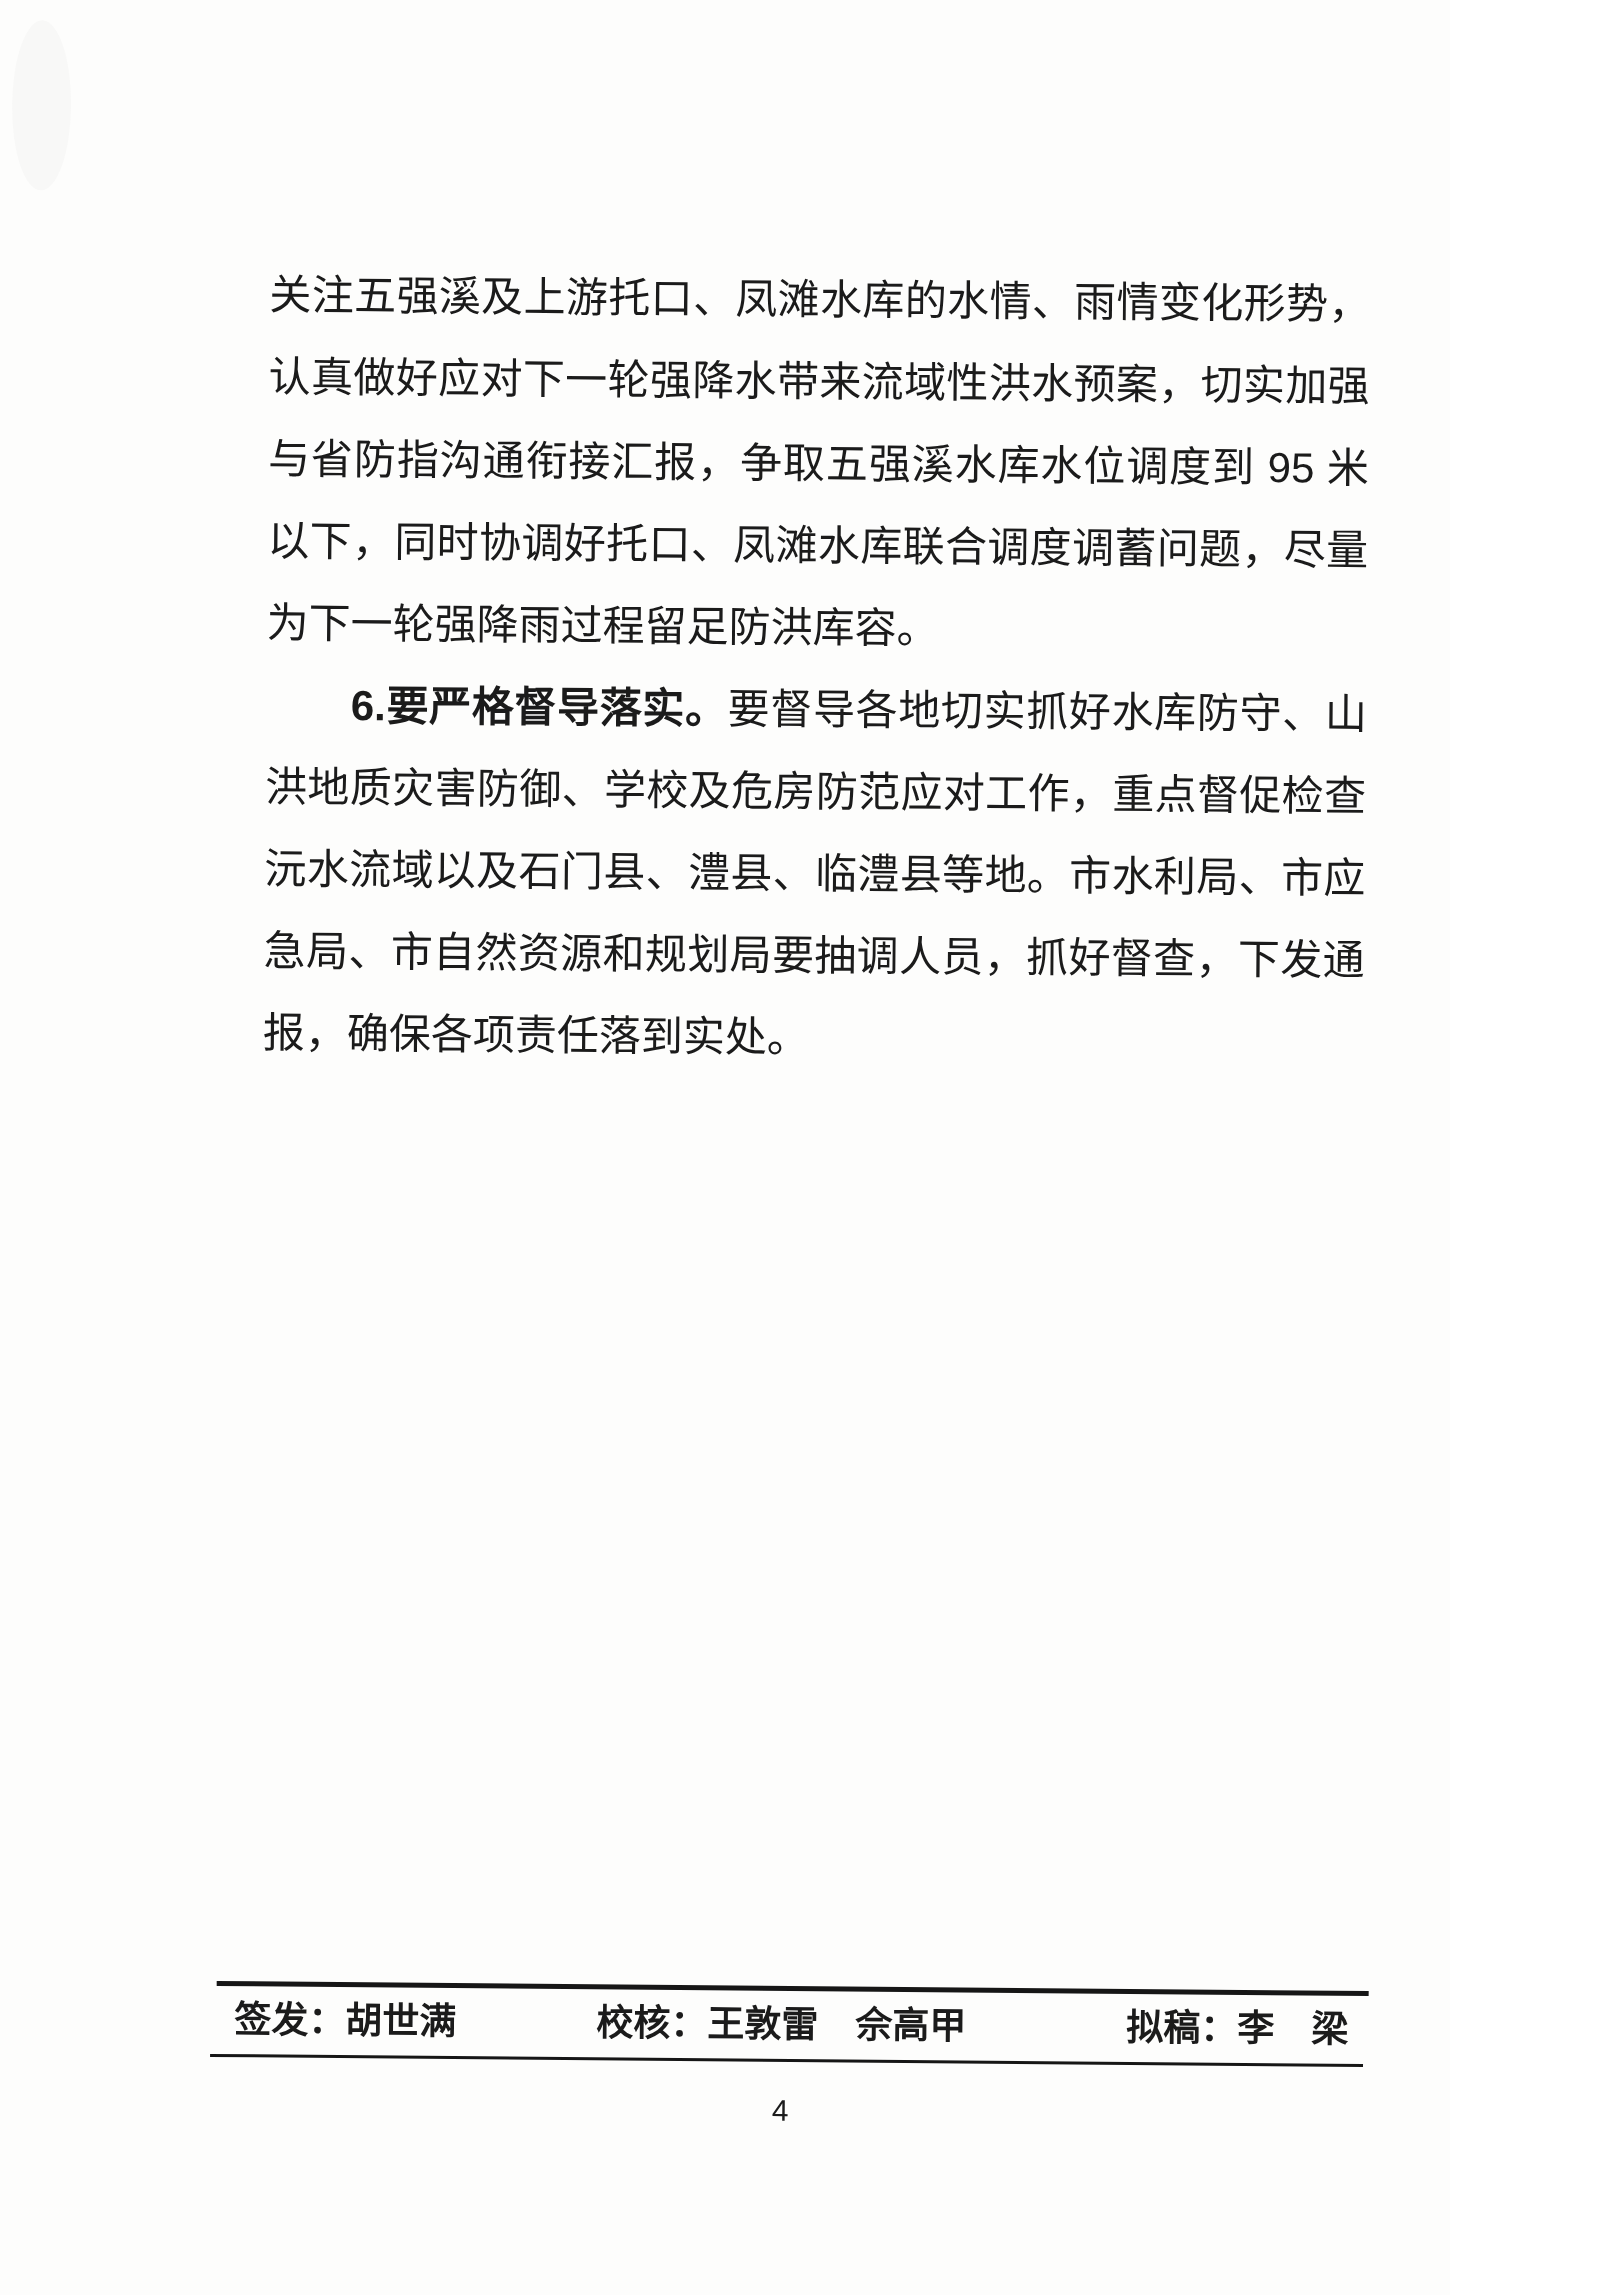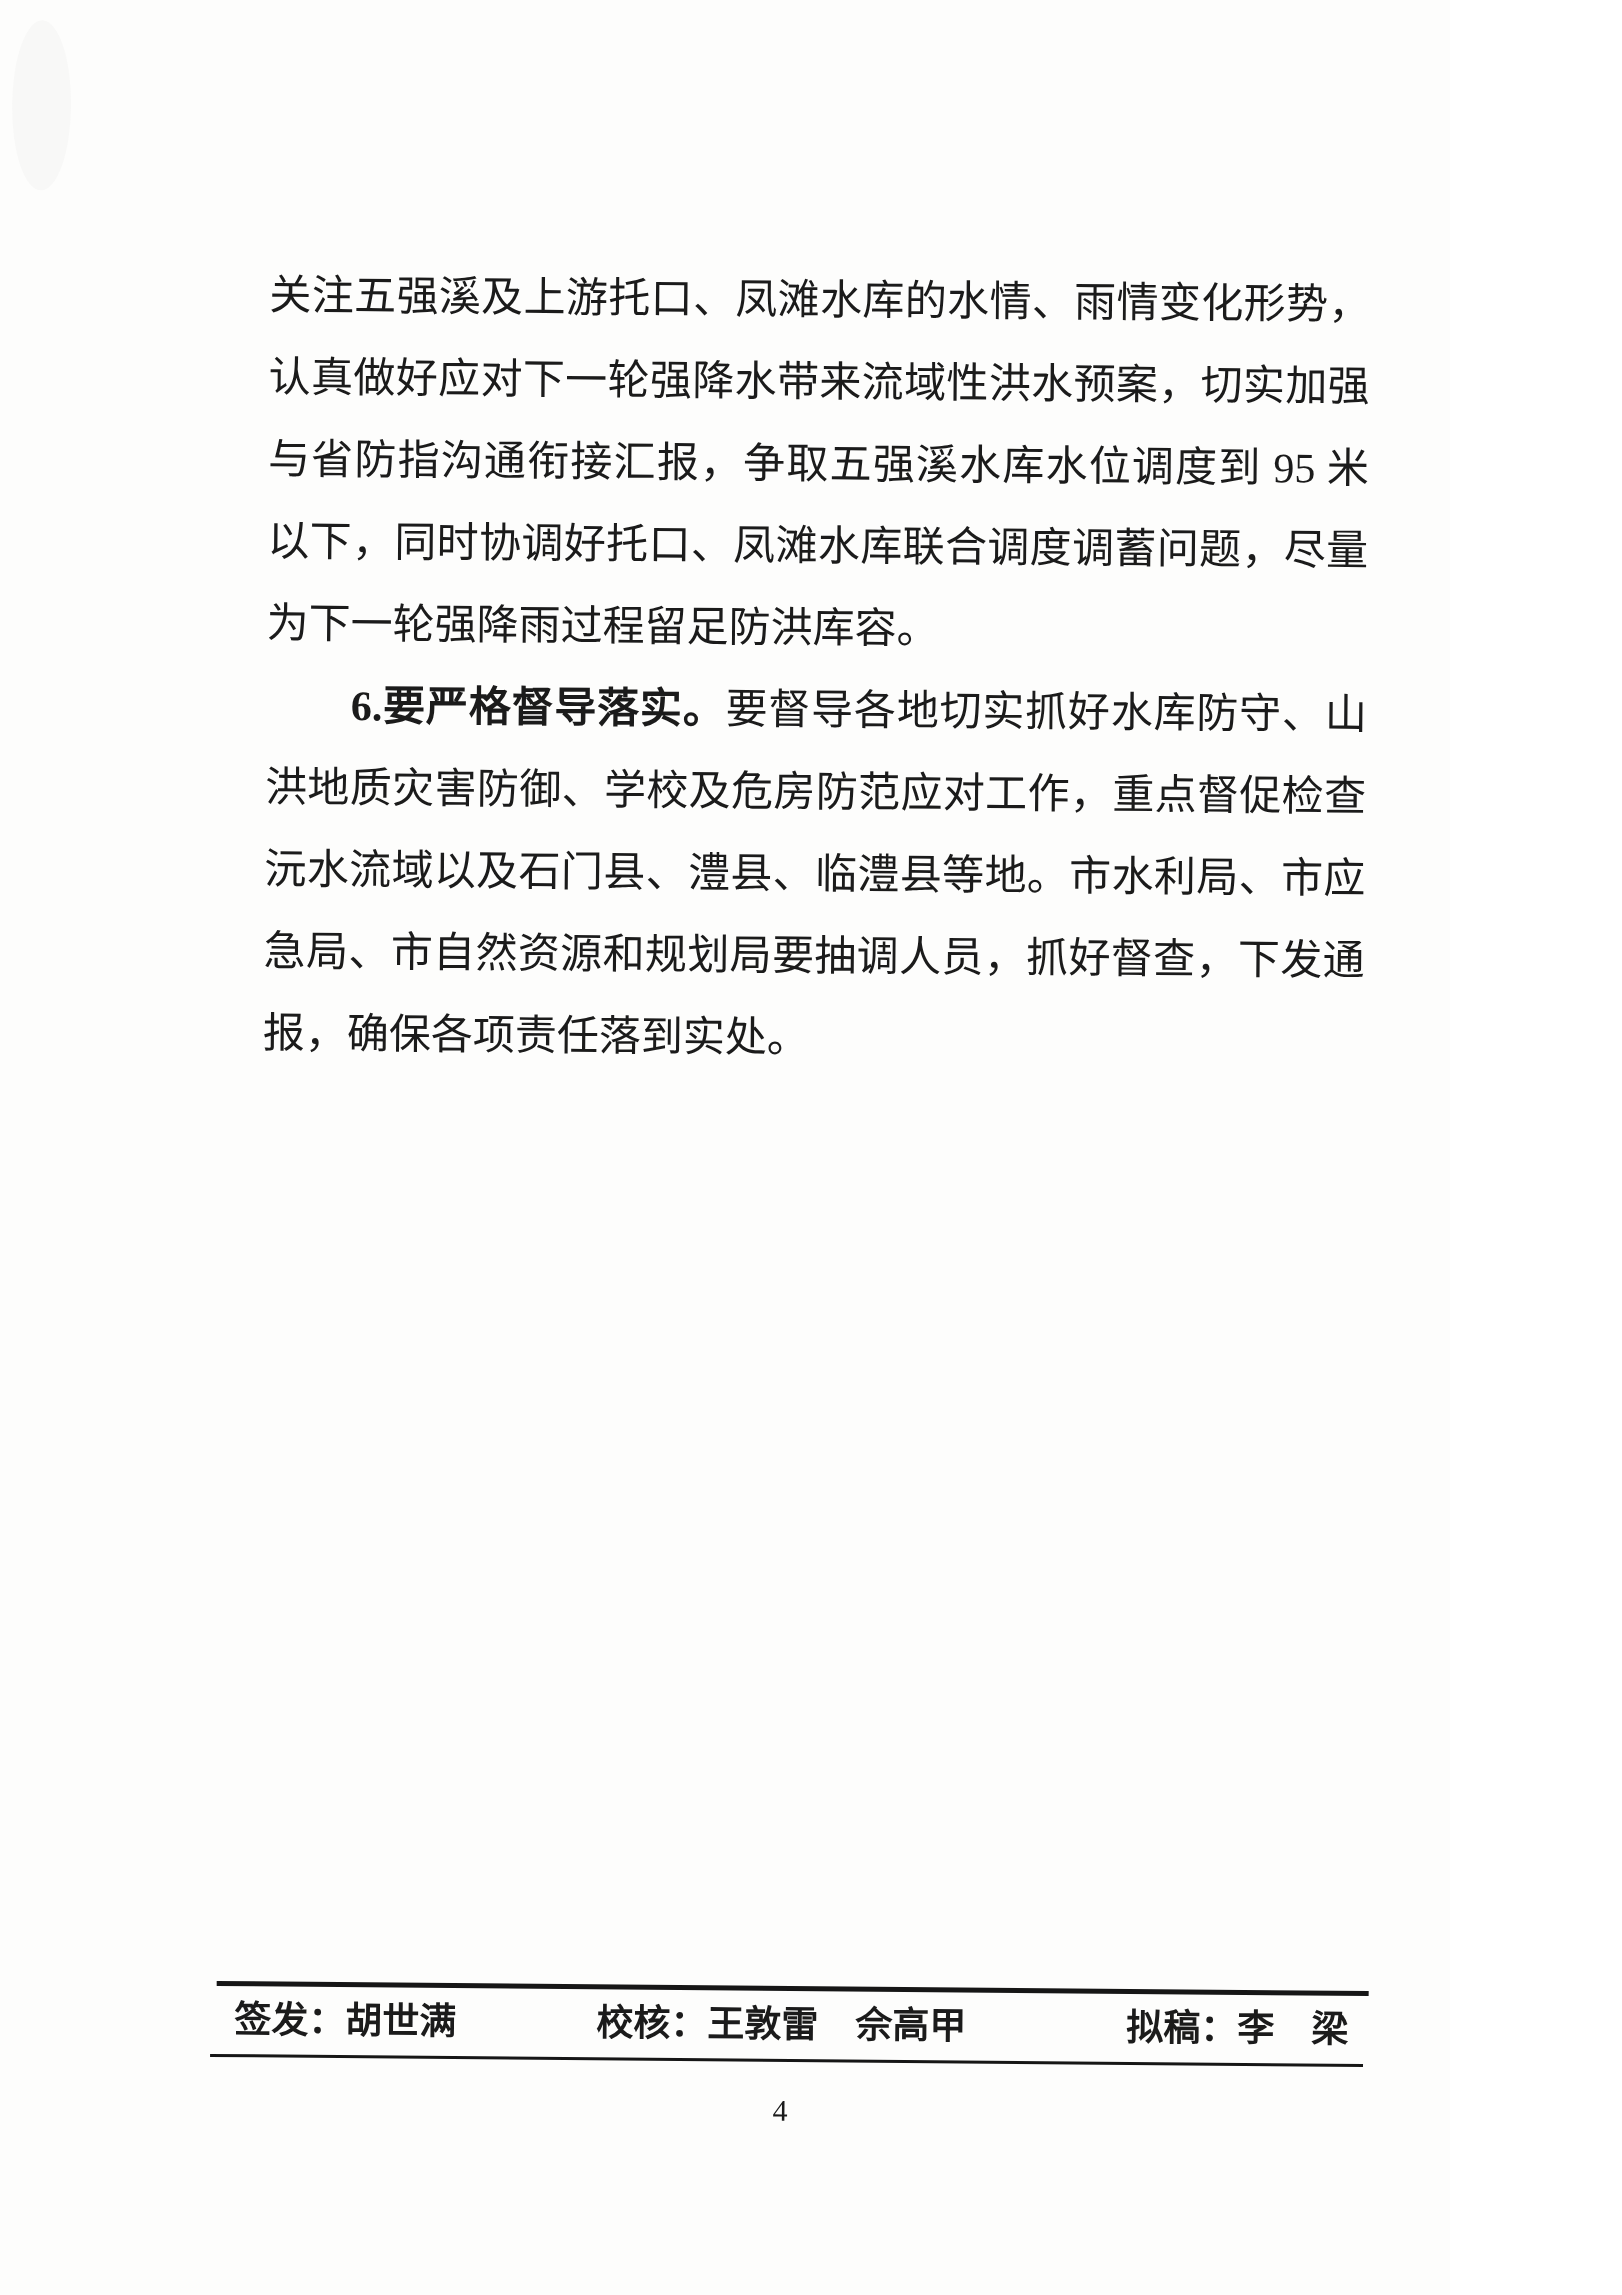--- a/index.html
+++ b/index.html
@@ -7,21 +7,21 @@
     margin: 0;
     padding: 0;
     background: #ffffff;
   }
   .page {
     position: relative;
     width: 1402px;
     height: 2295px;
     background: #fdfdfc;
     overflow: hidden;
-    font-family: Liberation Serif, serif;
+    font-family: Liberation Sans, sans-serif;
     color: #1b1b1b;
     padding-left: 48px;
   }
   
   .scan-rotate {
     position: absolute;
     left: 0; top: 0;
     width: 100%; height: 100%;
     transform: rotate(0.5deg);
     transform-origin: 0 0;

